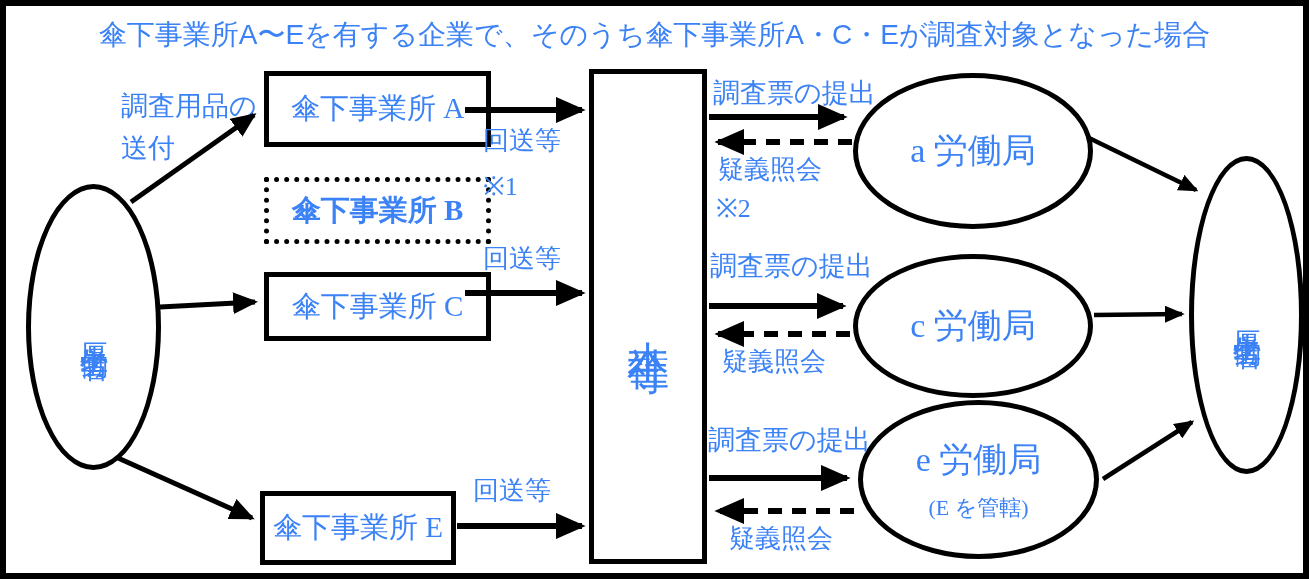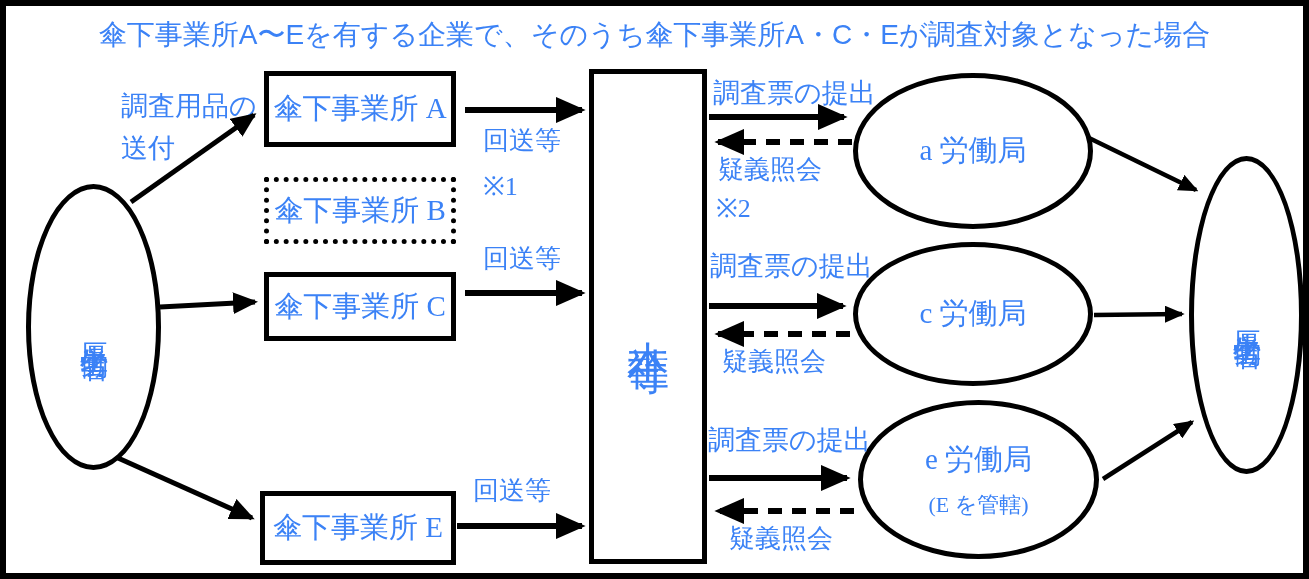--- a/index.html
+++ b/index.html
@@ -34,40 +34,40 @@
   #ministry-left{left:20px;top:178px;width:135px;height:286px;}
   #ministry-right{left:1183px;top:150px;width:115px;height:318px;}
   #hq-box{
     left:583px;top:63px;width:118px;height:495px;
     border:5px solid #000;background:#fff;
     display:flex;align-items:center;justify-content:center;
     box-sizing:border-box;
   }
   #hq-box .vtext{font-size:42px;letter-spacing:6px;}
   .estab{
-    width:192px;height:76px;
+    width:227px;height:76px;
     background:#fff;box-sizing:border-box;
     display:flex;align-items:center;justify-content:center;
     font-size:29px;white-space:nowrap;
   }
   .estab.solid{border:5px solid #000;}
-  .estab.dotted{border:5px dotted #000;}
+  .estab.dotted{border:5px dotted #000;font-weight:bold;}
   #estab-a{left:258px;top:65px;}
   #estab-b{left:258px;top:171px;height:67px;}
   #estab-c{left:258px;top:266px;height:69px;}
   #estab-d{left:258px;top:367px;height:68px;}
   #estab-e{left:254px;top:485px;width:196px;height:74px;}
   .bureau{
     display:flex;flex-direction:column;align-items:center;justify-content:center;
     gap:10px;
   }
-  .bureau-name{font-size:29px;white-space:nowrap;}
+  .bureau-name{font-size:34px;white-space:nowrap;}
   .bureau-sub{font-size:22px;white-space:nowrap;}
   #bureau-a{left:847px;top:67px;width:240px;height:156px;}
-  #bureau-c{left:847px;top:236px;width:240px;height:144px;}
+  #bureau-c{left:847px;top:248px;width:240px;height:144px;}
   #bureau-e{left:852px;top:394px;width:241px;height:159px;}
   .flow-label{
     font-size:26px;white-space:nowrap;line-height:1.15;
   }
   #lbl-supplies{left:115px;top:80px;line-height:1.55;font-size:27px;}
   #lbl-forward-a{left:477px;top:120px;}
   #lbl-note1{left:477px;top:166px;}
   #lbl-forward-c{left:477px;top:238px;}
   #lbl-forward-e{left:467px;top:470px;}
   #lbl-submit-a{left:707px;top:72px;font-size:27px;}

